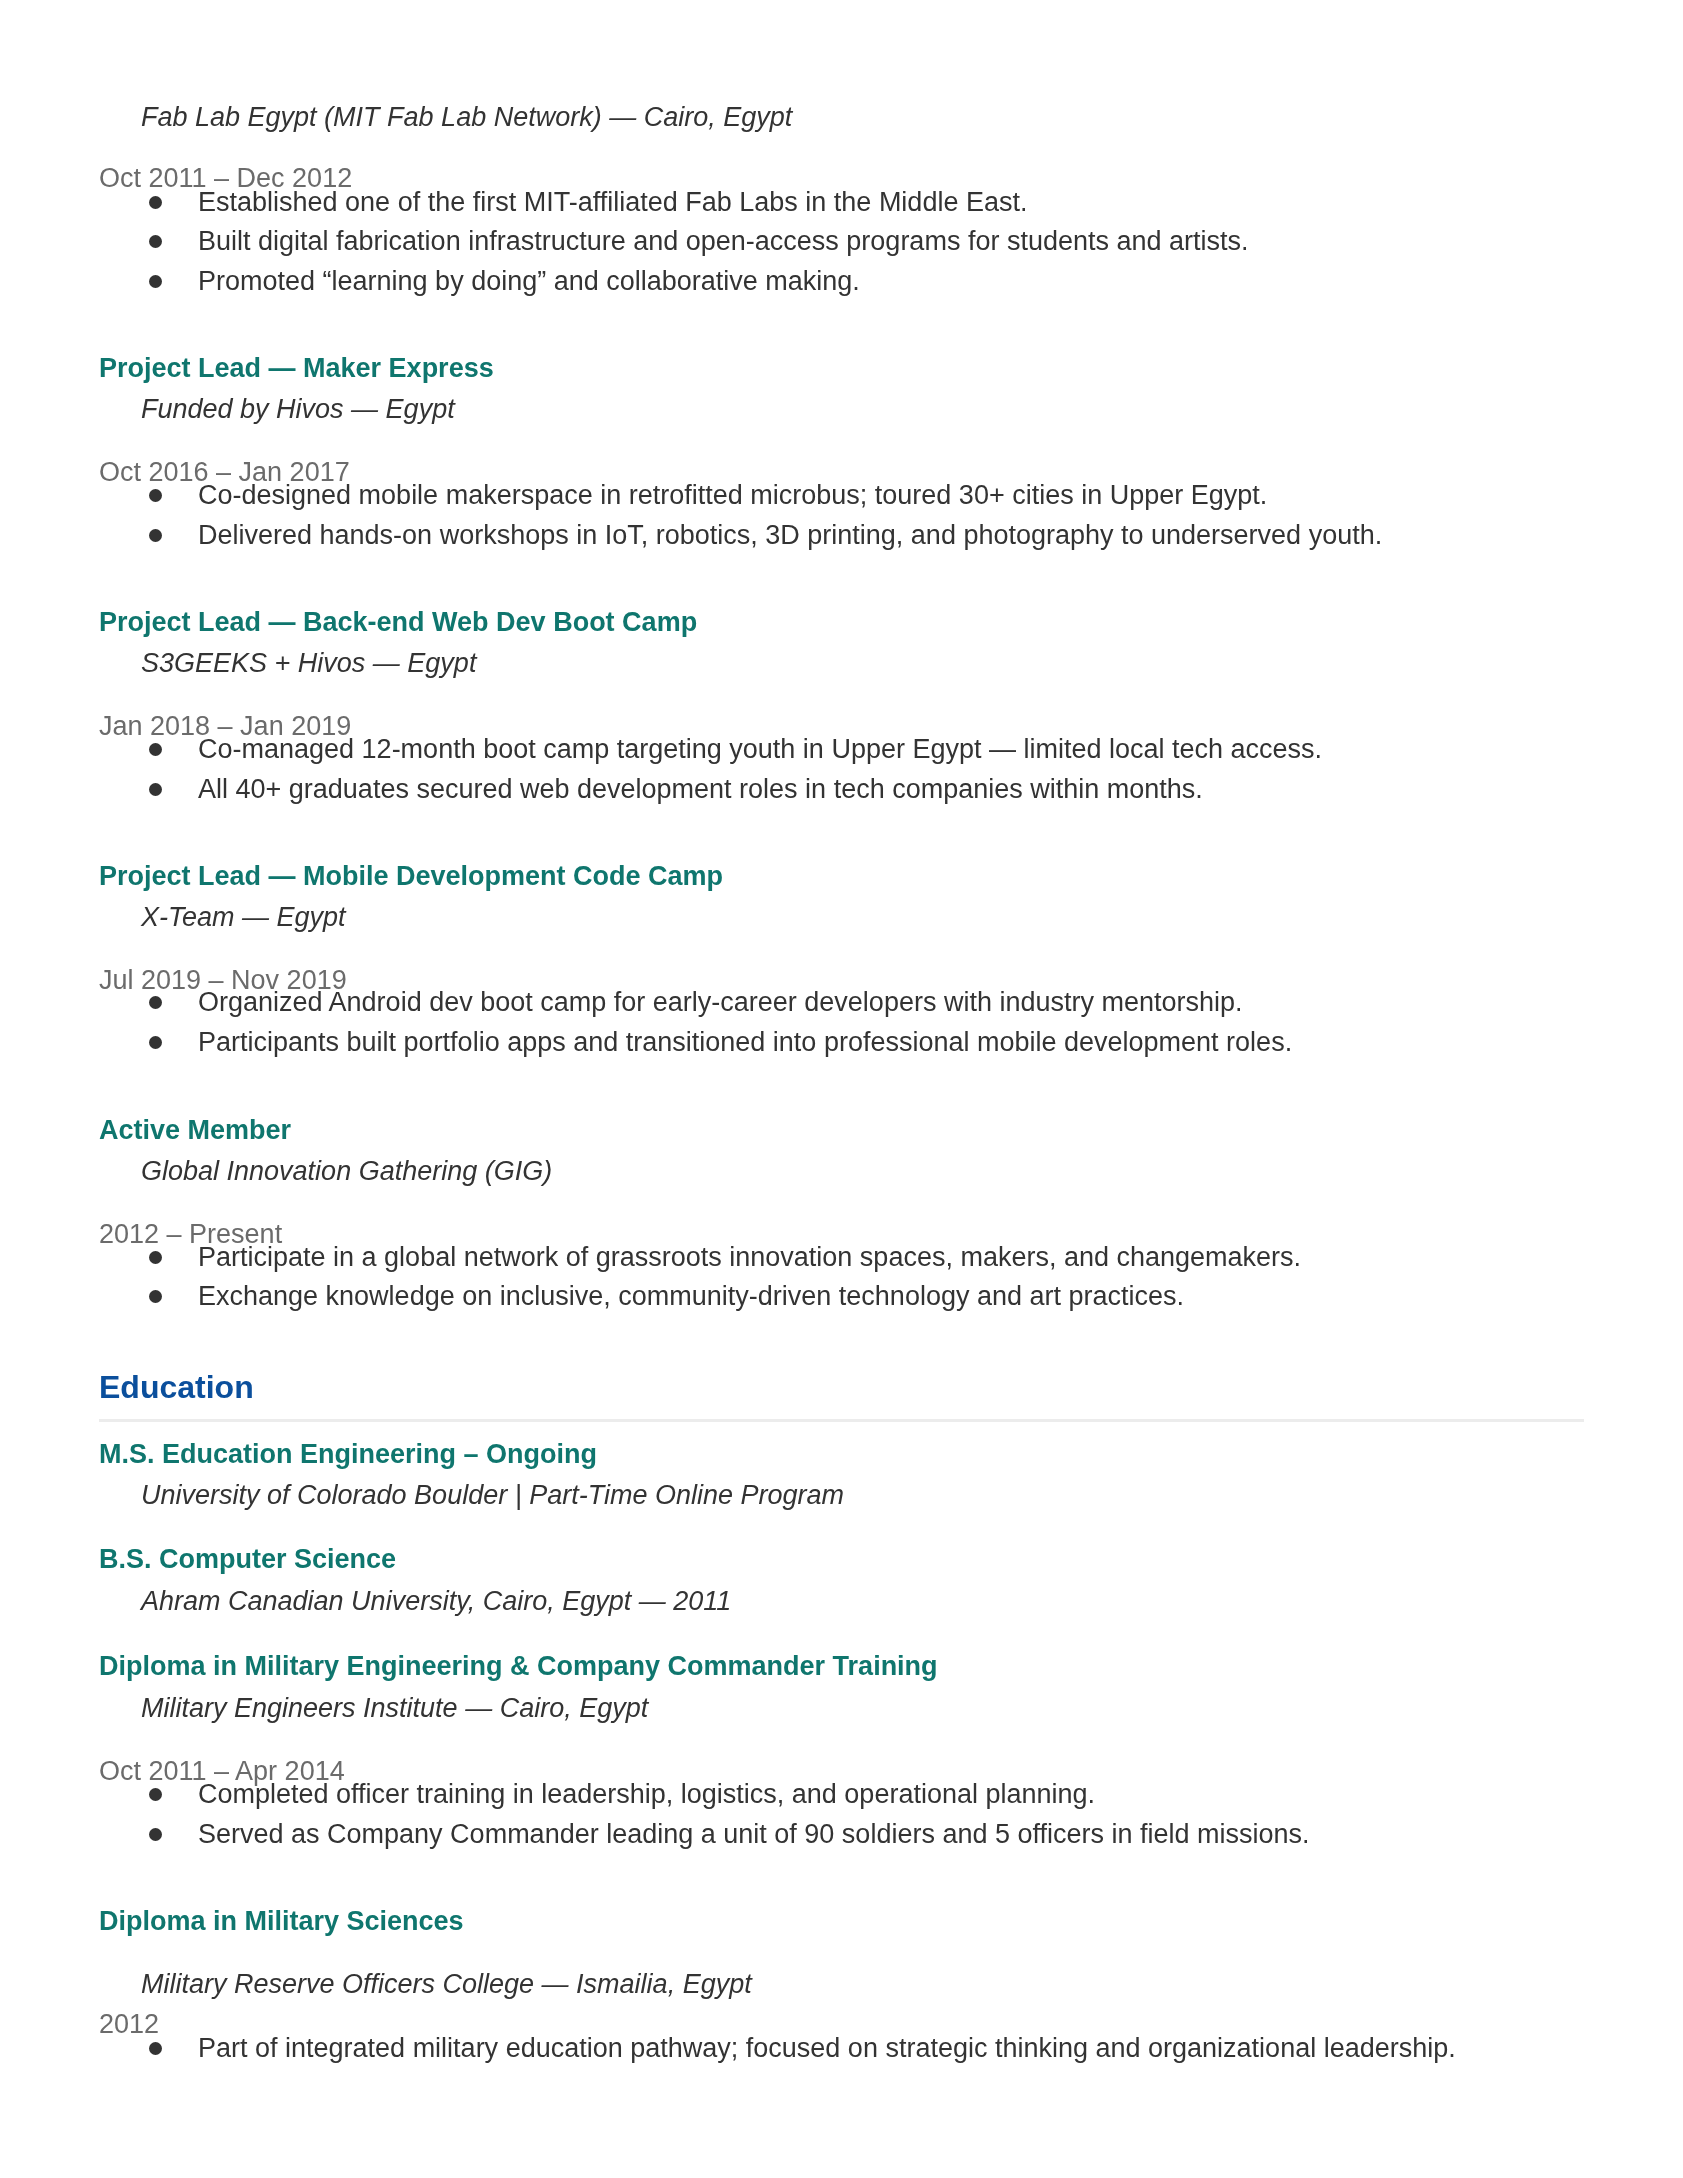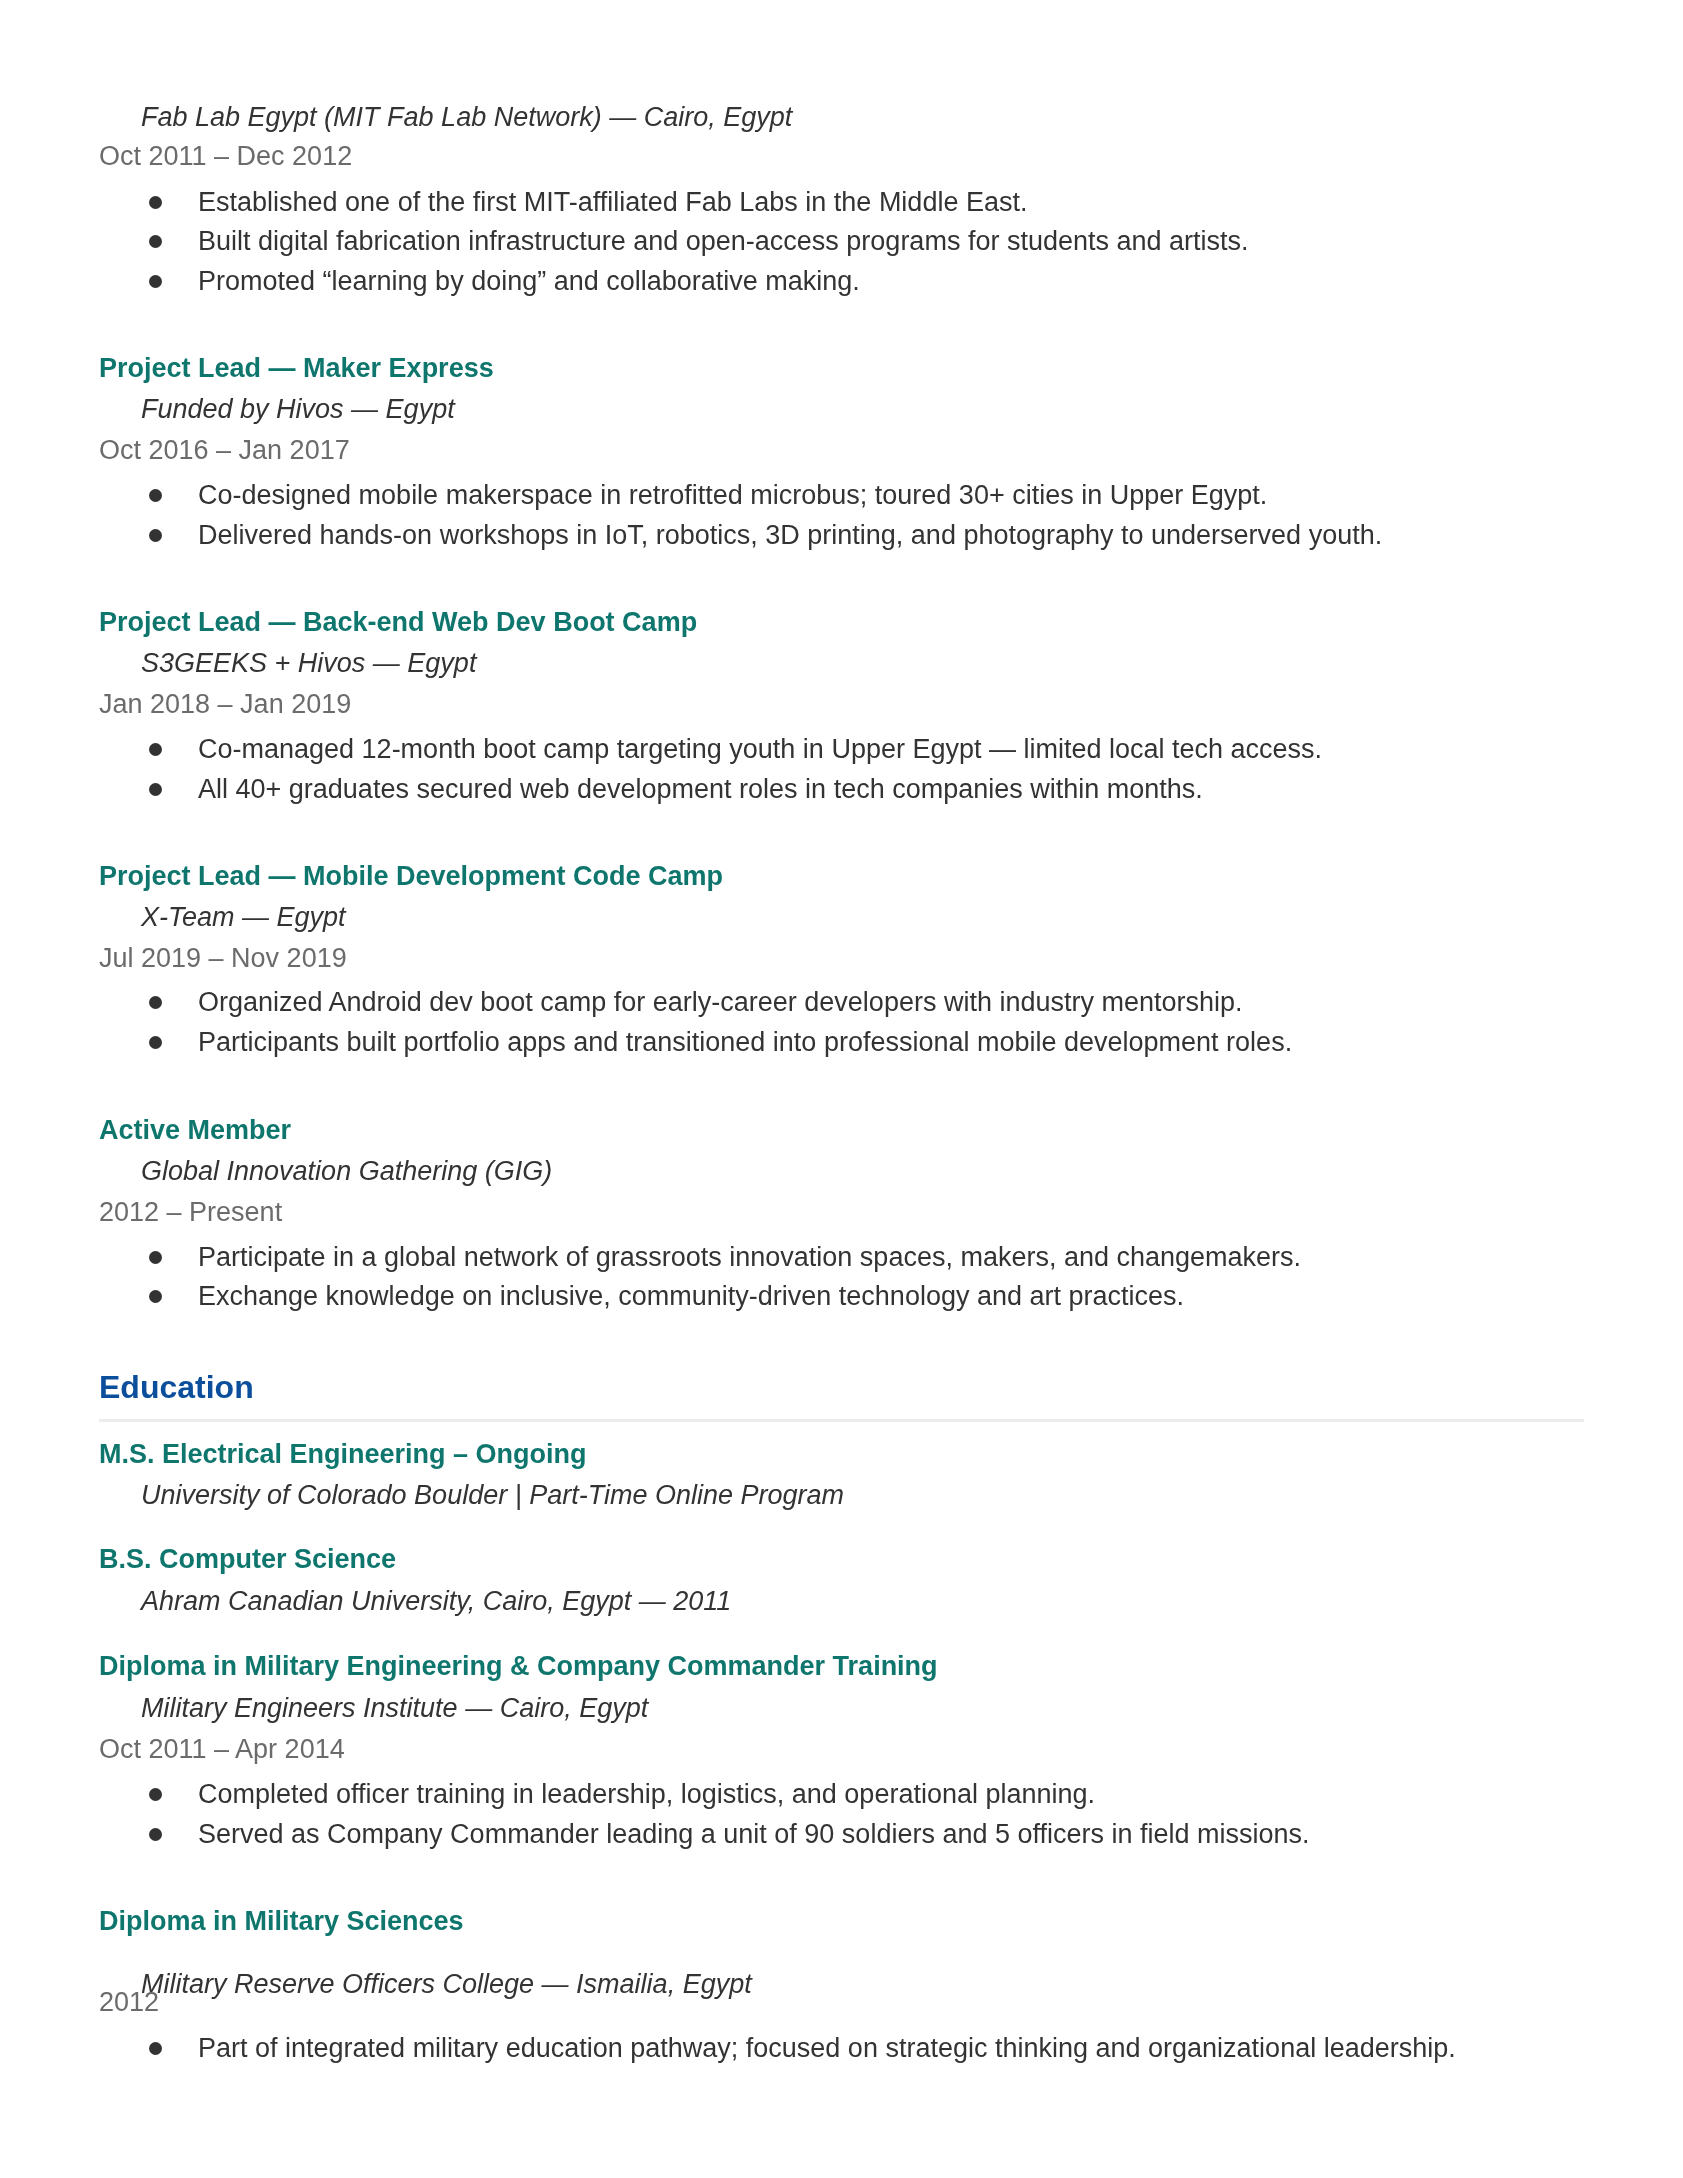--- a/index.html
+++ b/index.html
@@ -1,21 +1,21 @@
 <!DOCTYPE html>
 <html><head>
 <meta charset="utf-8">
 <style>
   html, body { margin: 0; padding: 0; background: #ffffff; }
   body { width: 1683px; height: 2178px; position: relative; overflow: hidden;
          font-family: "Liberation Sans", sans-serif; color: #333333; }
   .line { position: absolute; left: 99px; white-space: nowrap; font-size: 27px; line-height: 34px; }
   .title { font-weight: bold; color: #0f766e; }
   .org { font-style: italic; color: #333333; margin-left: 42px; }
-  .date { color: #6b6b6b; }
+  .date { color: #6b6b6b; margin-top: 22px; }
   .bullet-row { position: absolute; left: 0; white-space: nowrap; font-size: 27px; line-height: 34px; }
   .bullet-dot { position: absolute; left: 149px; top: 11px; width: 13px; height: 13px; border-radius: 50%; background: #333333; }
   .bullet-text { position: absolute; left: 198px; top: 0; color: #333333; text-align: right; }
   .section-heading { position: absolute; left: 99px; font-size: 32px; line-height: 40px; font-weight: bold; color: #0b4f9c; }
   .rule { position: absolute; left: 99px; width: 1485px; height: 3px; background: #ececec; }
 </style>
 </head>
 <body>
 
 <div>
@@ -89,21 +89,21 @@
     <span class="bullet-dot"></span>
     <span class="bullet-text">Exchange knowledge on inclusive, community-driven technology and art practices.</span>
   </div>
 </div>
 
 <div>
   <div class="section-heading" style="top:1367px">Education</div>
   <div class="rule" style="top:1419px"></div>
 
   <div>
-    <div class="line title" style="top:1437px">M.S. Electrical Engineering – Ongoing</div>
+    <div class="line title" style="top:1437px">M.S. Education Engineering – Ongoing</div>
     <div class="line org" style="top:1478px">University of Colorado Boulder | Part-Time Online Program</div>
   </div>
 
   <div>
     <div class="line title" style="top:1542px">B.S. Computer Science</div>
     <div class="line org" style="top:1584px">Ahram Canadian University, Cairo, Egypt — 2011</div>
   </div>
 
   <div>
     <div class="line title" style="top:1649px">Diploma in Military Engineering &amp; Company Commander Training</div>

